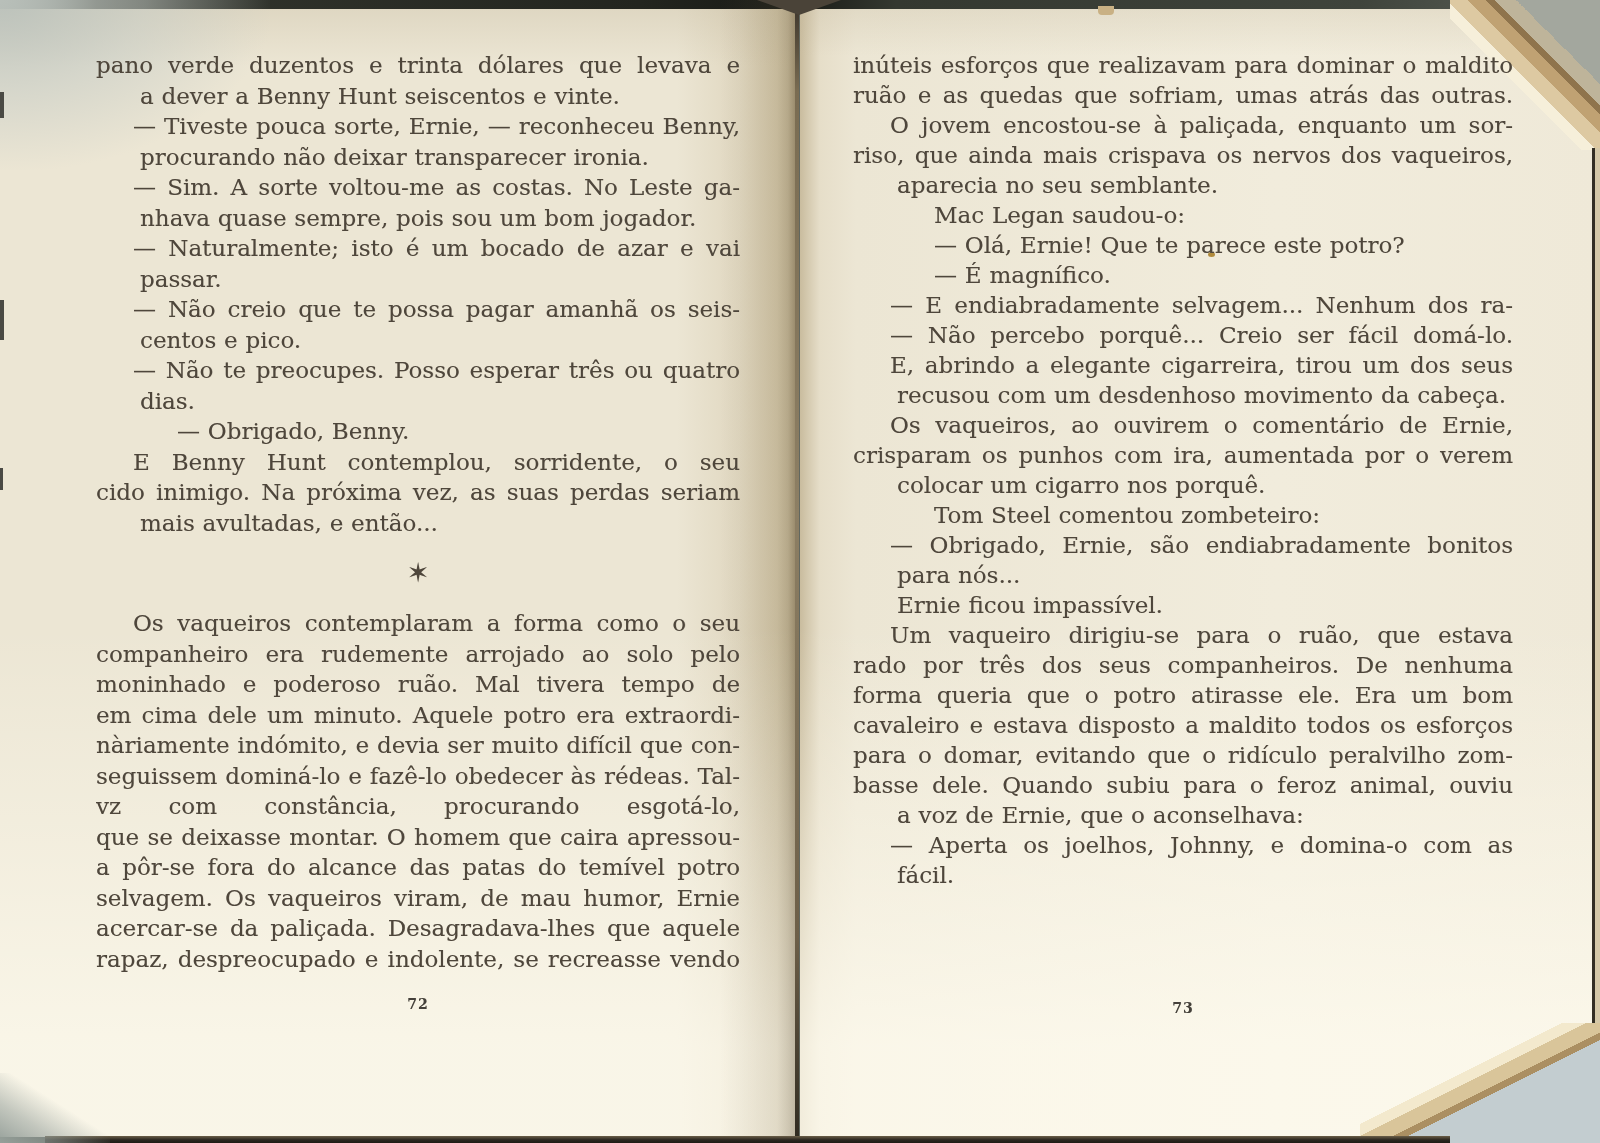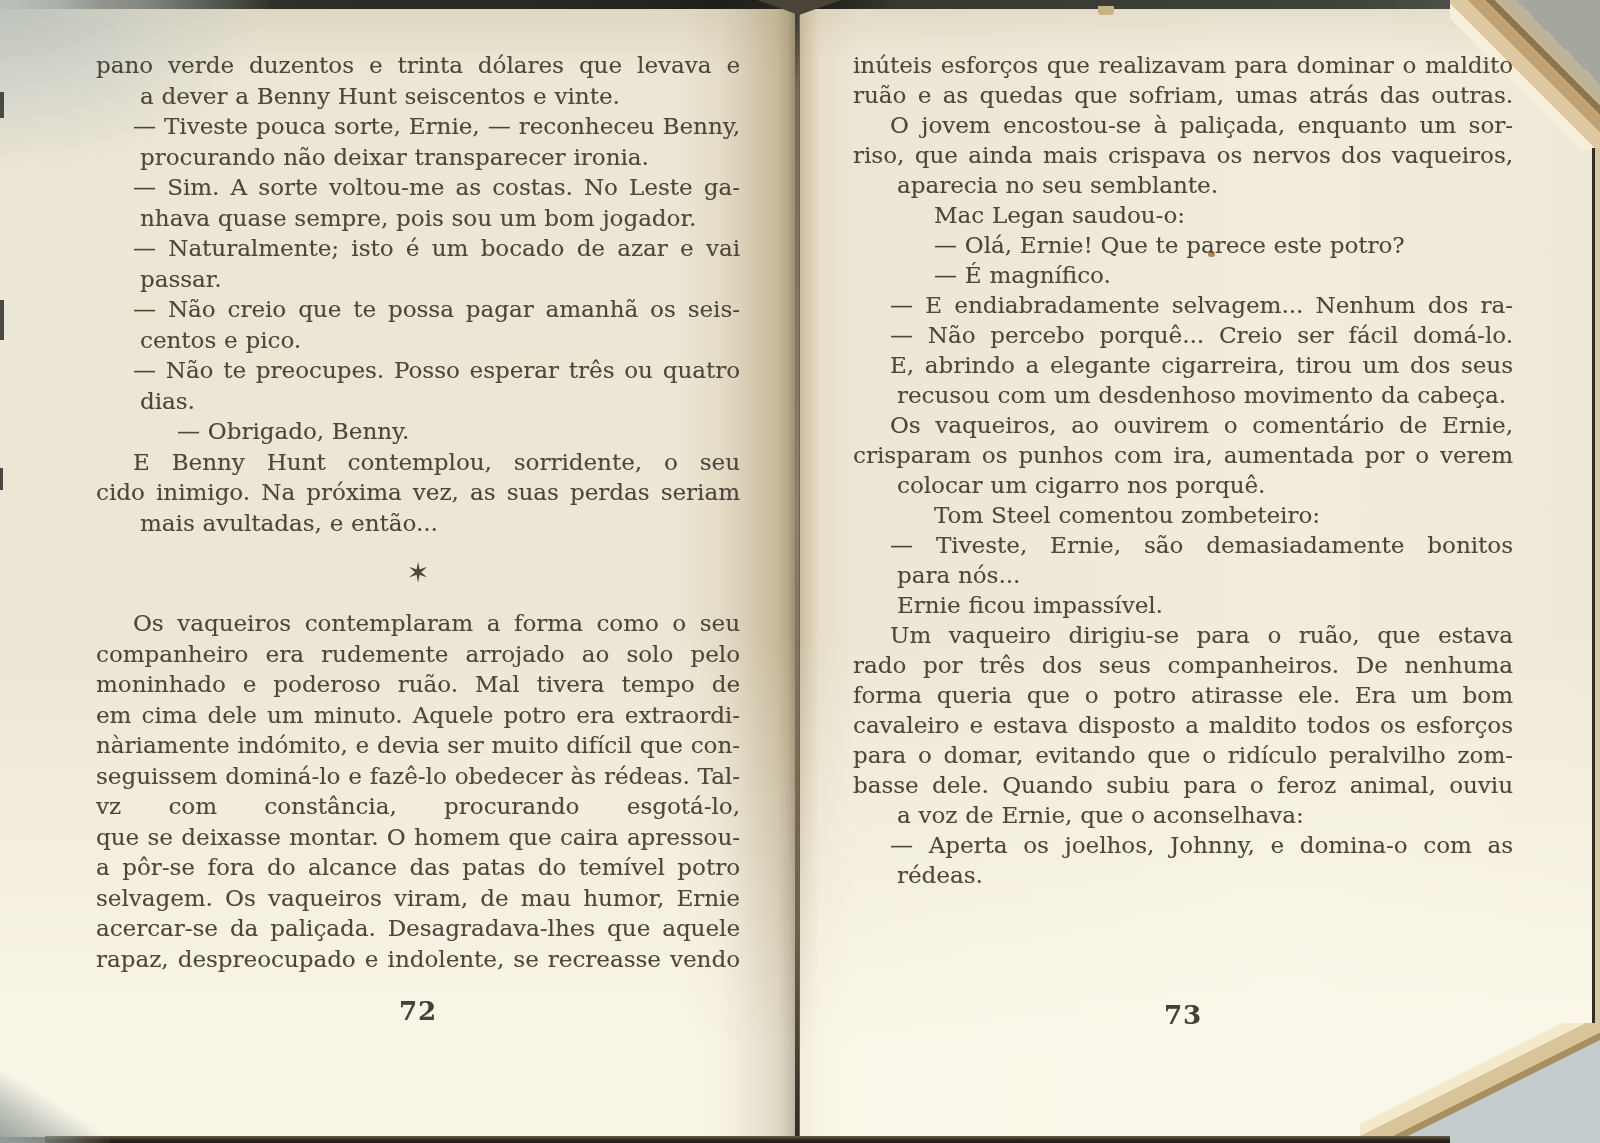--- a/index.html
+++ b/index.html
@@ -93,21 +93,21 @@
   #right-text .line{height:30px;line-height:30px;}
   .line.j,.line.ji{text-align-last:justify;-moz-text-align-last:justify;}
   .line.e,.line.ei{text-align-last:left;margin-left:44px;-moz-text-align-last:left;}
   .line.ji,.line.ei{text-indent:37px;}
   .line.star{
     text-align:center;text-align-last:center;-moz-text-align-last:center;
     height:70px !important;line-height:70px !important;font-size:27px;text-indent:0;
   }
   .page-number{
     position:absolute;z-index:3;top:996px;text-align:center;
-    font-weight:bold;font-size:26px;letter-spacing:1px;color:#44403a;
+    font-weight:bold;font-size:14px;letter-spacing:1px;color:#44403a;
     text-shadow:0.3px 0.3px 0 rgba(68,64,58,0.35);
   }
   #num-left{left:96px;width:644px;}
   #num-right{left:853px;width:660px;top:1000px;}
 </style>
 </head>
 <body>
 
 <div id="book">
 
@@ -173,30 +173,30 @@
       <div class="line ei">— Olá, Ernie! Que te parece este potro?</div>
       <div class="line ei">— É magnífico.</div>
       <div class="line ji">— E endiabradamente selvagem... Nenhum dos ra-</div>
       <div class="line ji">— Não percebo porquê... Creio ser fácil domá-lo.</div>
       <div class="line ji">E, abrindo a elegante cigarreira, tirou um dos seus</div>
       <div class="line e">recusou com um desdenhoso movimento da cabeça.</div>
       <div class="line ji">Os vaqueiros, ao ouvirem o comentário de Ernie,</div>
       <div class="line j">crisparam os punhos com ira, aumentada por o verem</div>
       <div class="line e">colocar um cigarro nos porquê.</div>
       <div class="line ei">Tom Steel comentou zombeteiro:</div>
-      <div class="line ji">— Tiveste, Ernie, são demasiadamente bonitos</div>
+      <div class="line ji">— Obrigado, Ernie, são endiabradamente bonitos</div>
       <div class="line e">para nós...</div>
       <div class="line e">Ernie ficou impassível.</div>
       <div class="line ji">Um vaqueiro dirigiu-se para o ruão, que estava agar-</div>
       <div class="line j">rado por três dos seus companheiros. De nenhuma</div>
       <div class="line j">forma queria que o potro atirasse ele. Era um bom</div>
       <div class="line j">cavaleiro e estava disposto a maldito todos os esforços</div>
       <div class="line j">para o domar, evitando que o ridículo peralvilho zom-</div>
       <div class="line j">basse dele. Quando subiu para o feroz animal, ouviu</div>
       <div class="line e">a voz de Ernie, que o aconselhava:</div>
       <div class="line ji">— Aperta os joelhos, Johnny, e domina-o com as</div>
-      <div class="line e">rédeas.</div>
+      <div class="line e">fácil.</div>
     </div>
 
   <div class="page-number" id="num-left">72</div>
 
   <div class="page-number" id="num-right">73</div>
 </div>
 
 </body></html>

